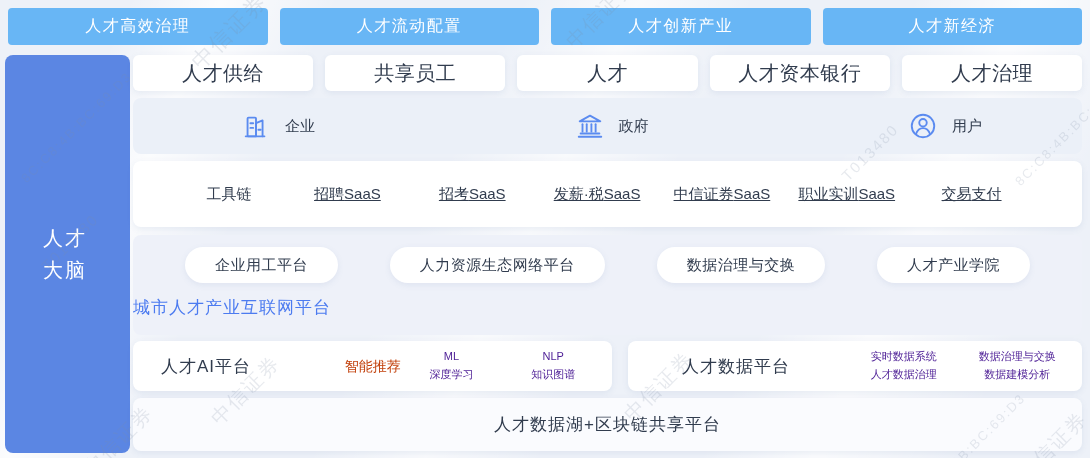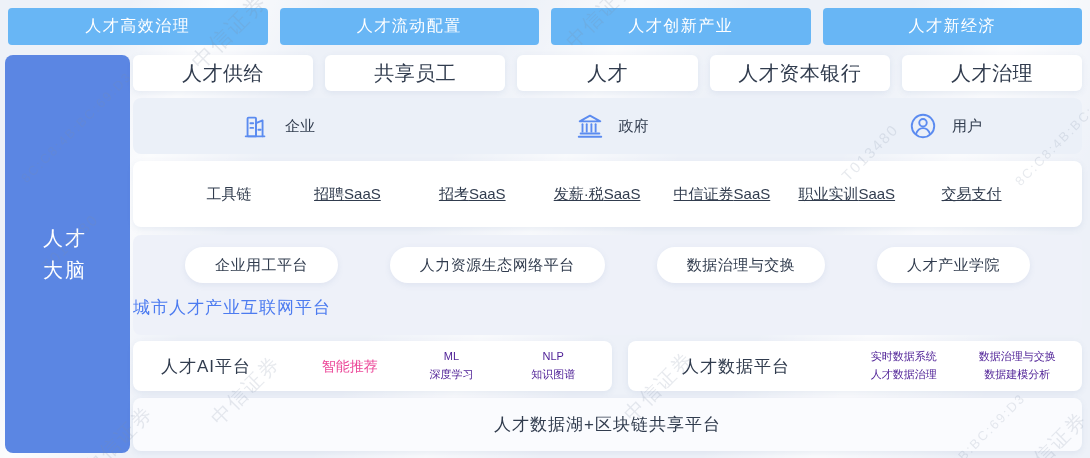--- a/index.html
+++ b/index.html
@@ -68,21 +68,21 @@
   .ai-row{display:flex;gap:16px;margin-top:6px;height:50px;}
   .panel{background:#fff;border-radius:8px;display:flex;align-items:center;box-sizing:border-box;}
   .ai-box{width:479px;flex:none;padding:0 8px 0 28px;}
   .data-box{flex:1;padding:0 8px 0 30px;}
   .panel-title{font-size:17px;font-weight:500;letter-spacing:1px;flex:none;}
   .ai-box .panel-title{width:138px;}
   .data-box .panel-title{width:165px;margin-left:24px;}
   .mini-item{flex:1;display:flex;flex-direction:column;justify-content:center;text-align:center;
     font-size:11px;line-height:1.6;color:#4c1d95;}
   .mini-item span:empty{display:none;}
-  .mini-item.single{font-size:14px;color:#ec4899;}
+  .mini-item.single{font-size:14px;color:#c2410c;align-items:flex-end;}
   
   .bottom-bar{margin-top:7px;height:53px;background:#fafbfe;border-radius:8px;
     display:flex;align-items:center;justify-content:center;font-size:17px;font-weight:500;letter-spacing:1px;}
   
   .watermark-layer{position:absolute;left:0;top:0;width:100%;height:100%;pointer-events:none;overflow:hidden;}
   .wm{position:absolute;transform:rotate(-45deg);transform-origin:left top;
     color:#7d8ca3;opacity:.18;white-space:nowrap;font-weight:500;letter-spacing:2px;}
 </style>
 </head>
 <body>

